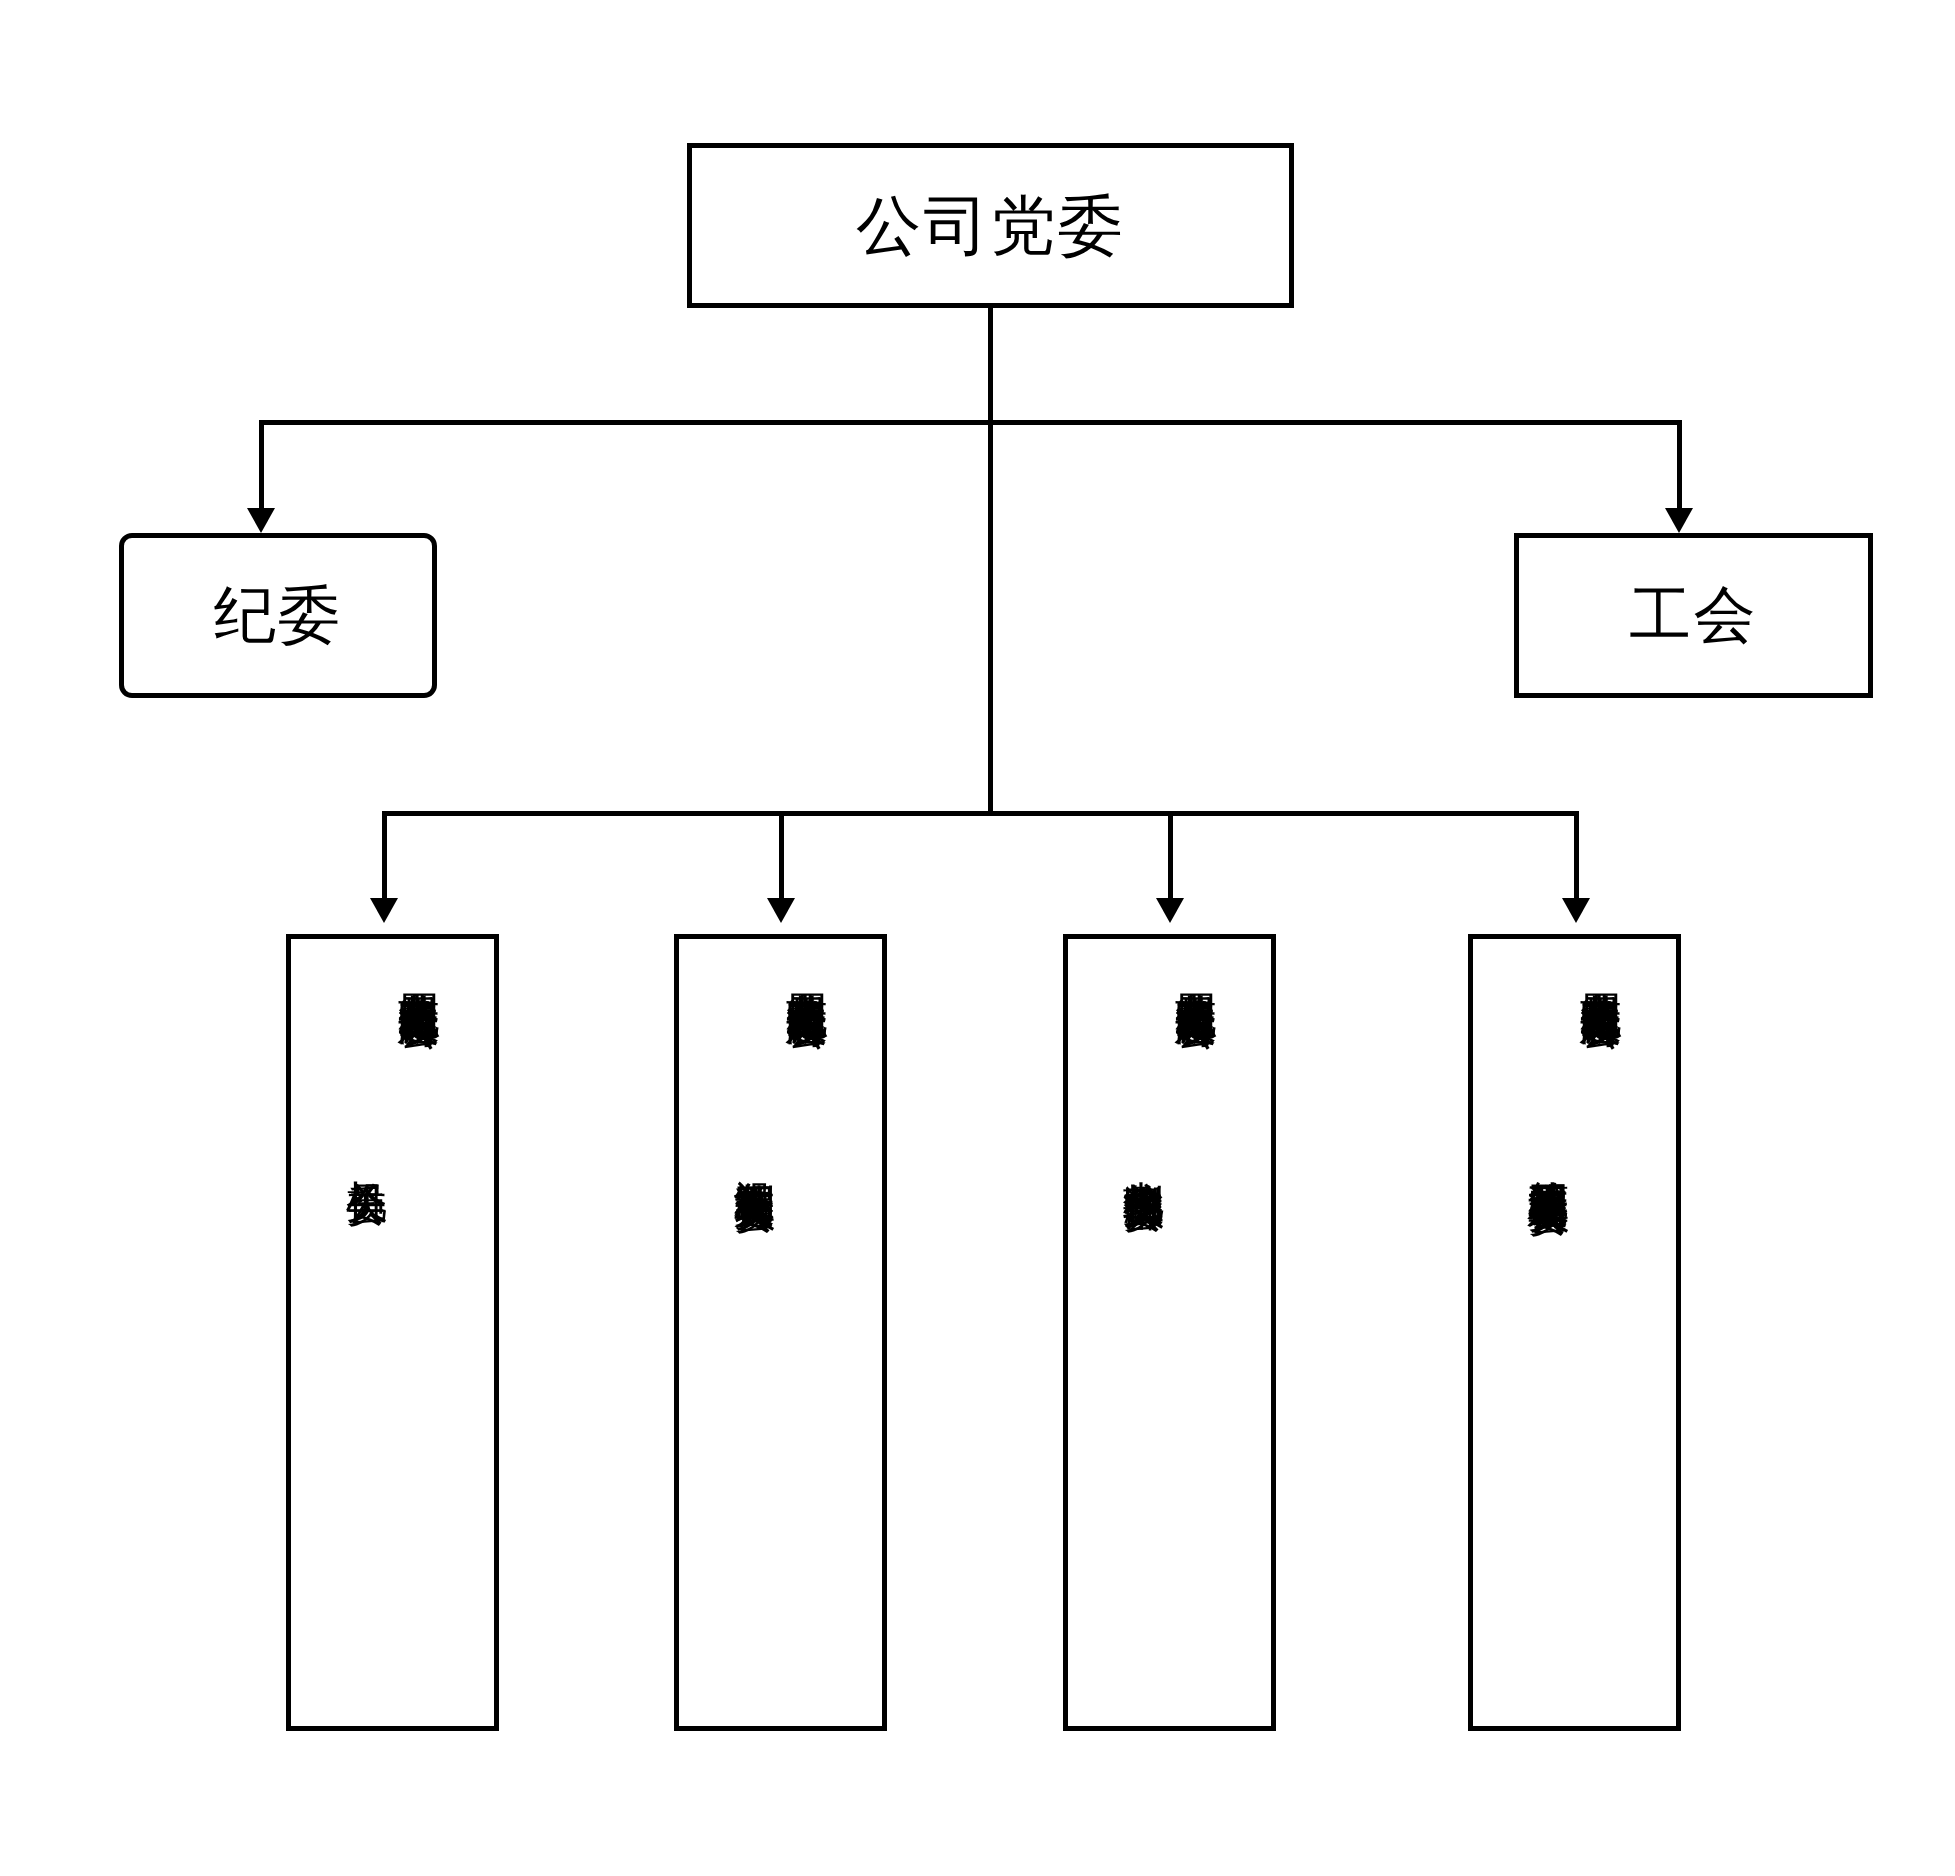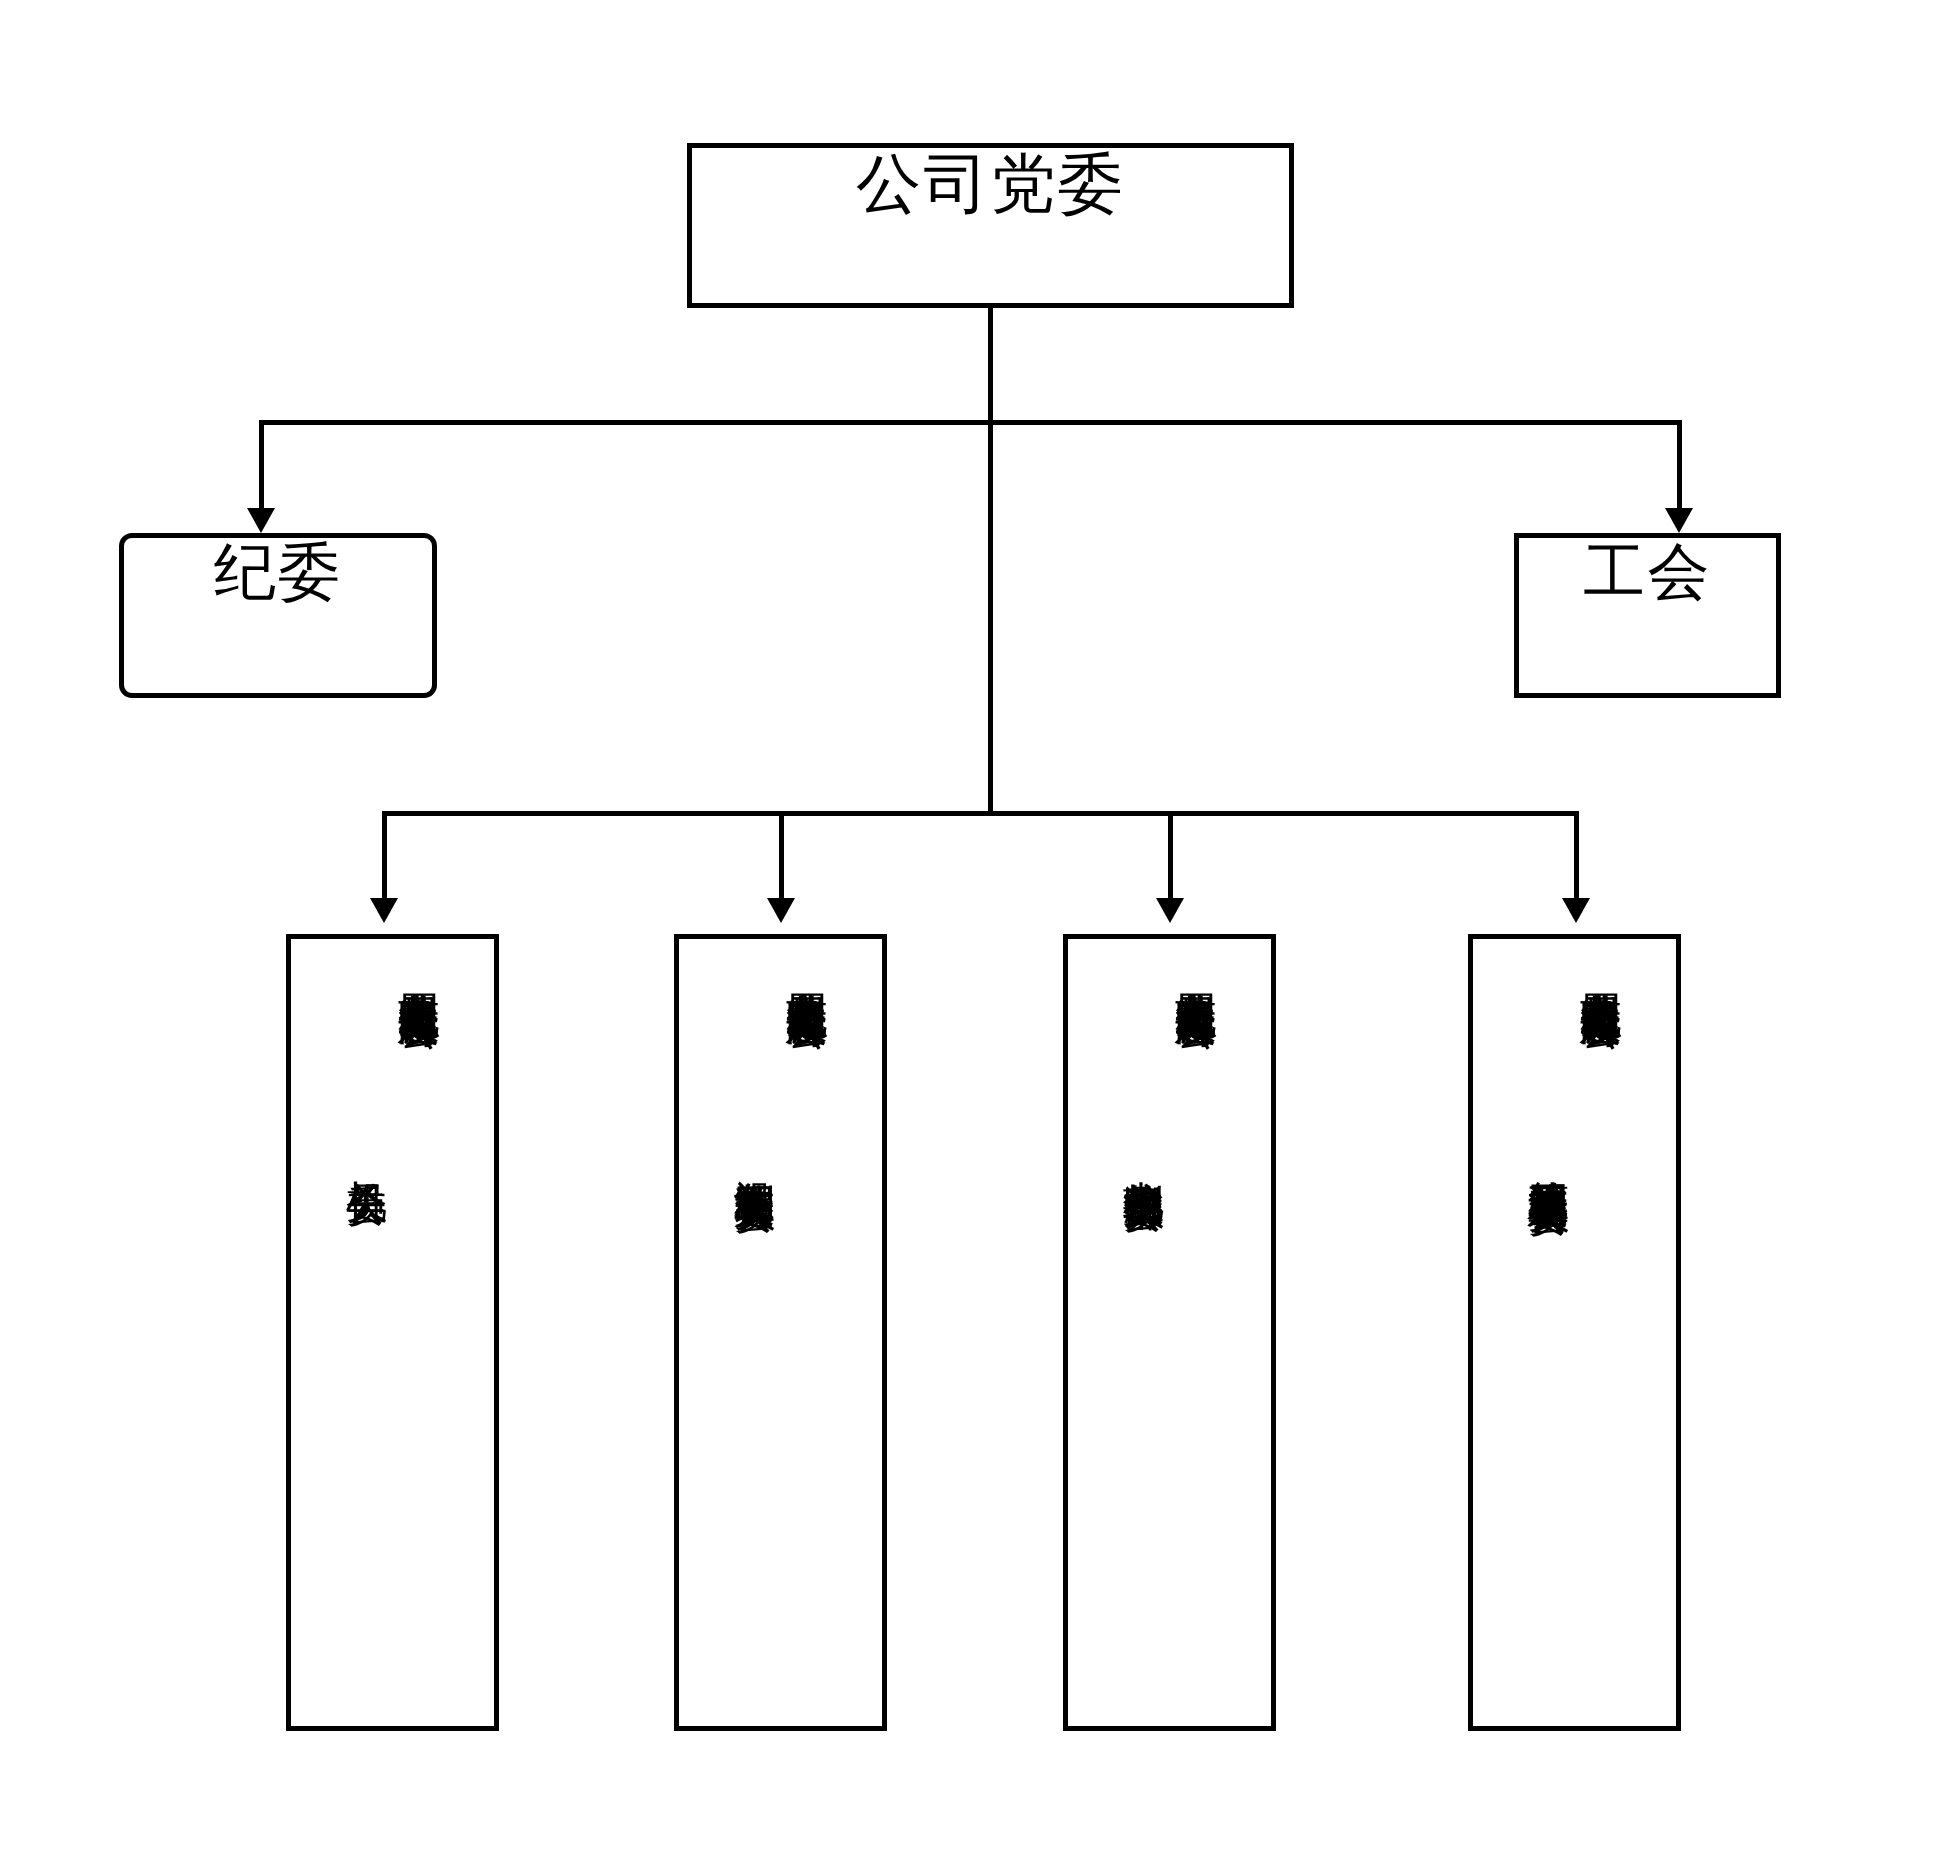--- a/index.html
+++ b/index.html
@@ -26,21 +26,21 @@
   .node {
     position: absolute;
     box-sizing: border-box;
     border: 5px solid #000000;
     background: #ffffff;
   }
 
   
   .node-horizontal {
     display: flex;
-    align-items: flex-start;
+    align-items: center;
     justify-content: center;
   }
   .node-horizontal .node-label {
     font-size: 62px;
     line-height: 1.1;
     letter-spacing: 2.2px;
     white-space: nowrap;
   }
 
   .node-root .node-label {
@@ -106,21 +106,21 @@
   <div class="conn conn-v" style="left:259px; top:420px; height:89px;"></div>
   <div class="arrowhead" style="left:247px; top:508px;"></div>
 
   <div class="conn conn-v" style="left:1677px; top:420px; height:89px;"></div>
   <div class="arrowhead" style="left:1665px; top:508px;"></div>
 
   <div class="node node-horizontal" style="left:119px; top:533px; width:318px; height:165px;border-radius:13px;">
     <span class="node-label">纪委</span>
   </div>
 
-  <div class="node node-horizontal" style="left:1514px; top:533px; width:267px; height:165px;">
+  <div class="node node-horizontal" style="left:1514px; top:533px; width:359px; height:165px;">
     <span class="node-label">工会</span>
   </div>
 
   <div class="conn conn-v" style="left:988px; top:420px; height:394px;"></div>
 
   <div class="conn conn-h" style="left:382px; top:811px; width:1197px;"></div>
 
   <div class="conn conn-v" style="left:382px; top:811px; height:89px;"></div>
   <div class="arrowhead" style="left:370px; top:898px;"></div>
 

